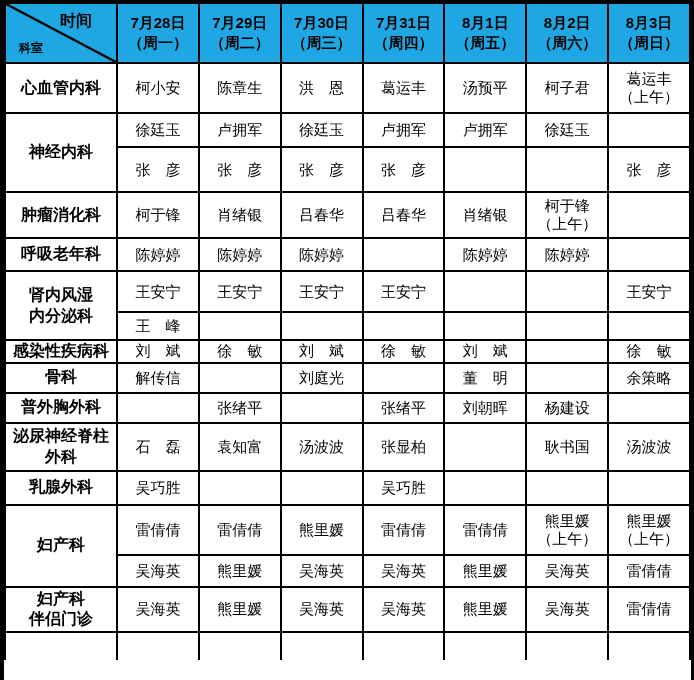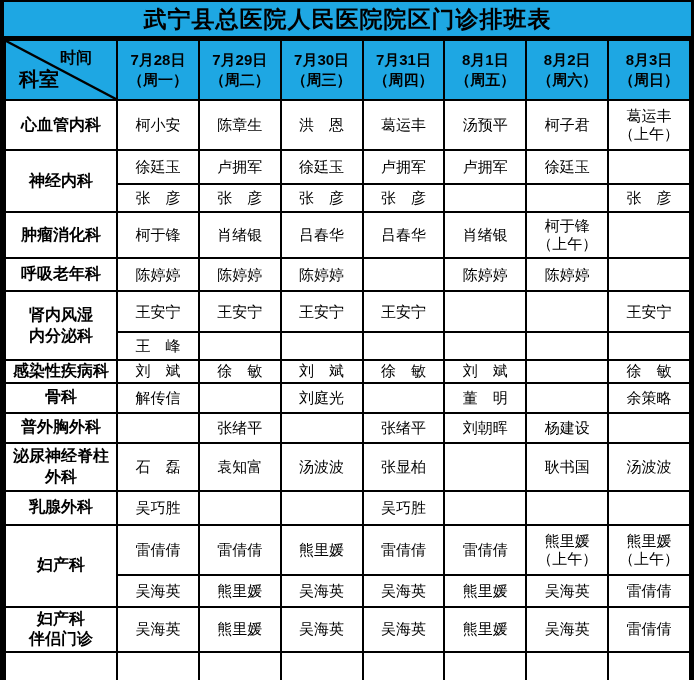--- a/index.html
+++ b/index.html
@@ -41,30 +41,29 @@
   }
   tr.header-row { height: 60px; background: #1ea7e3; }
   tr.header-row th { font-size: 15px; font-weight: bold; line-height: 1.35; }
   th.corner {
     position: relative;
     background: #1ea7e3;
     padding: 0;
   }
   th.corner svg { position: absolute; left: 0; top: 0; width: 100%; height: 100%; display: block; }
   th.corner .lbl-time { position: absolute; top: 6px; right: 24px; font-size: 16px; font-weight: bold; }
-  th.corner .lbl-dept { position: absolute; bottom: 6px; left: 13px; font-size: 20px; font-weight: bold; }
+  th.corner .lbl-dept { position: absolute; bottom: 6px; left: 13px; font-size: 12px; font-weight: bold; }
   td.doc { font-size: 15px; font-weight: normal; line-height: 1.2; background: #fff; }
   th.dept { font-size: 16px; font-weight: bold; background: #fff; line-height: 1.3; }
   tr.partial-row td { border-bottom: none; }
 </style>
 </head>
 <body>
 
 <div class="sheet">
-  <div class="title-band">武宁县总医院人民医院院区门诊排班表</div>
 
   <table class="grid">
     <colgroup>
       <col class="dept-col">
       <col>
         <col>
         <col>
         <col>
         <col>
         <col>
@@ -102,21 +101,21 @@
         <tr style="height: 34px;">
           <th class="dept" rowspan="2">神经内科</th>
           <td class="doc">徐廷玉</td>
           <td class="doc">卢拥军</td>
           <td class="doc">徐廷玉</td>
           <td class="doc">卢拥军</td>
           <td class="doc">卢拥军</td>
           <td class="doc">徐廷玉</td>
           <td class="doc"></td>
         </tr>
-        <tr style="height: 28px; font-family: Liberation Serif, serif;">
+        <tr style="height: 45px; font-family: Liberation Serif, serif;">
           <td class="doc">张　彦</td>
           <td class="doc">张　彦</td>
           <td class="doc">张　彦</td>
           <td class="doc">张　彦</td>
           <td class="doc"></td>
           <td class="doc"></td>
           <td class="doc">张　彦</td>
         </tr>
         <tr style="height: 46px;">
           <th class="dept" rowspan="1">肿瘤消化科</th>

